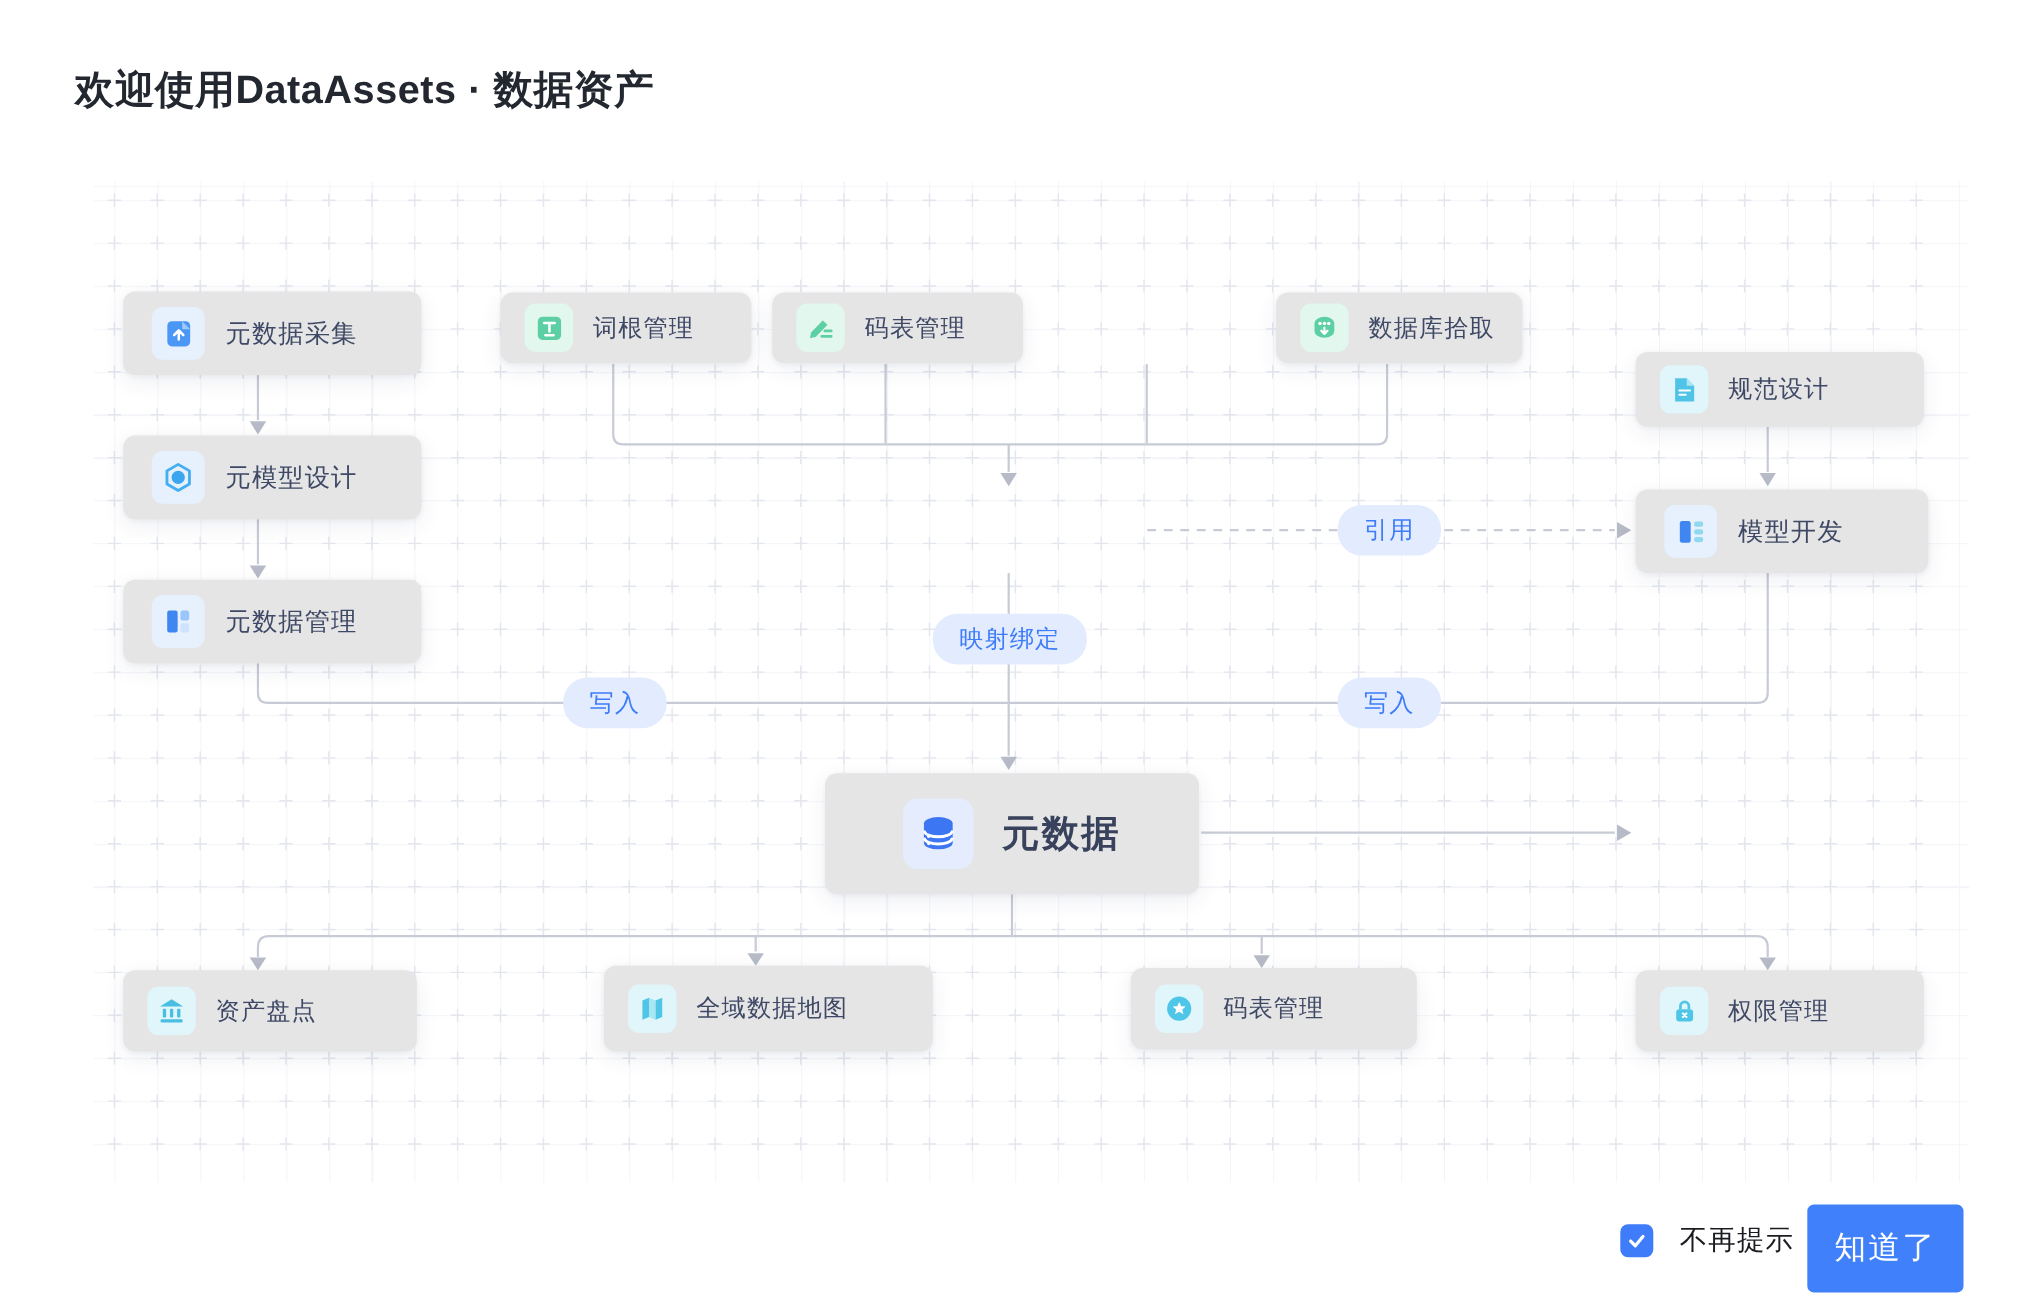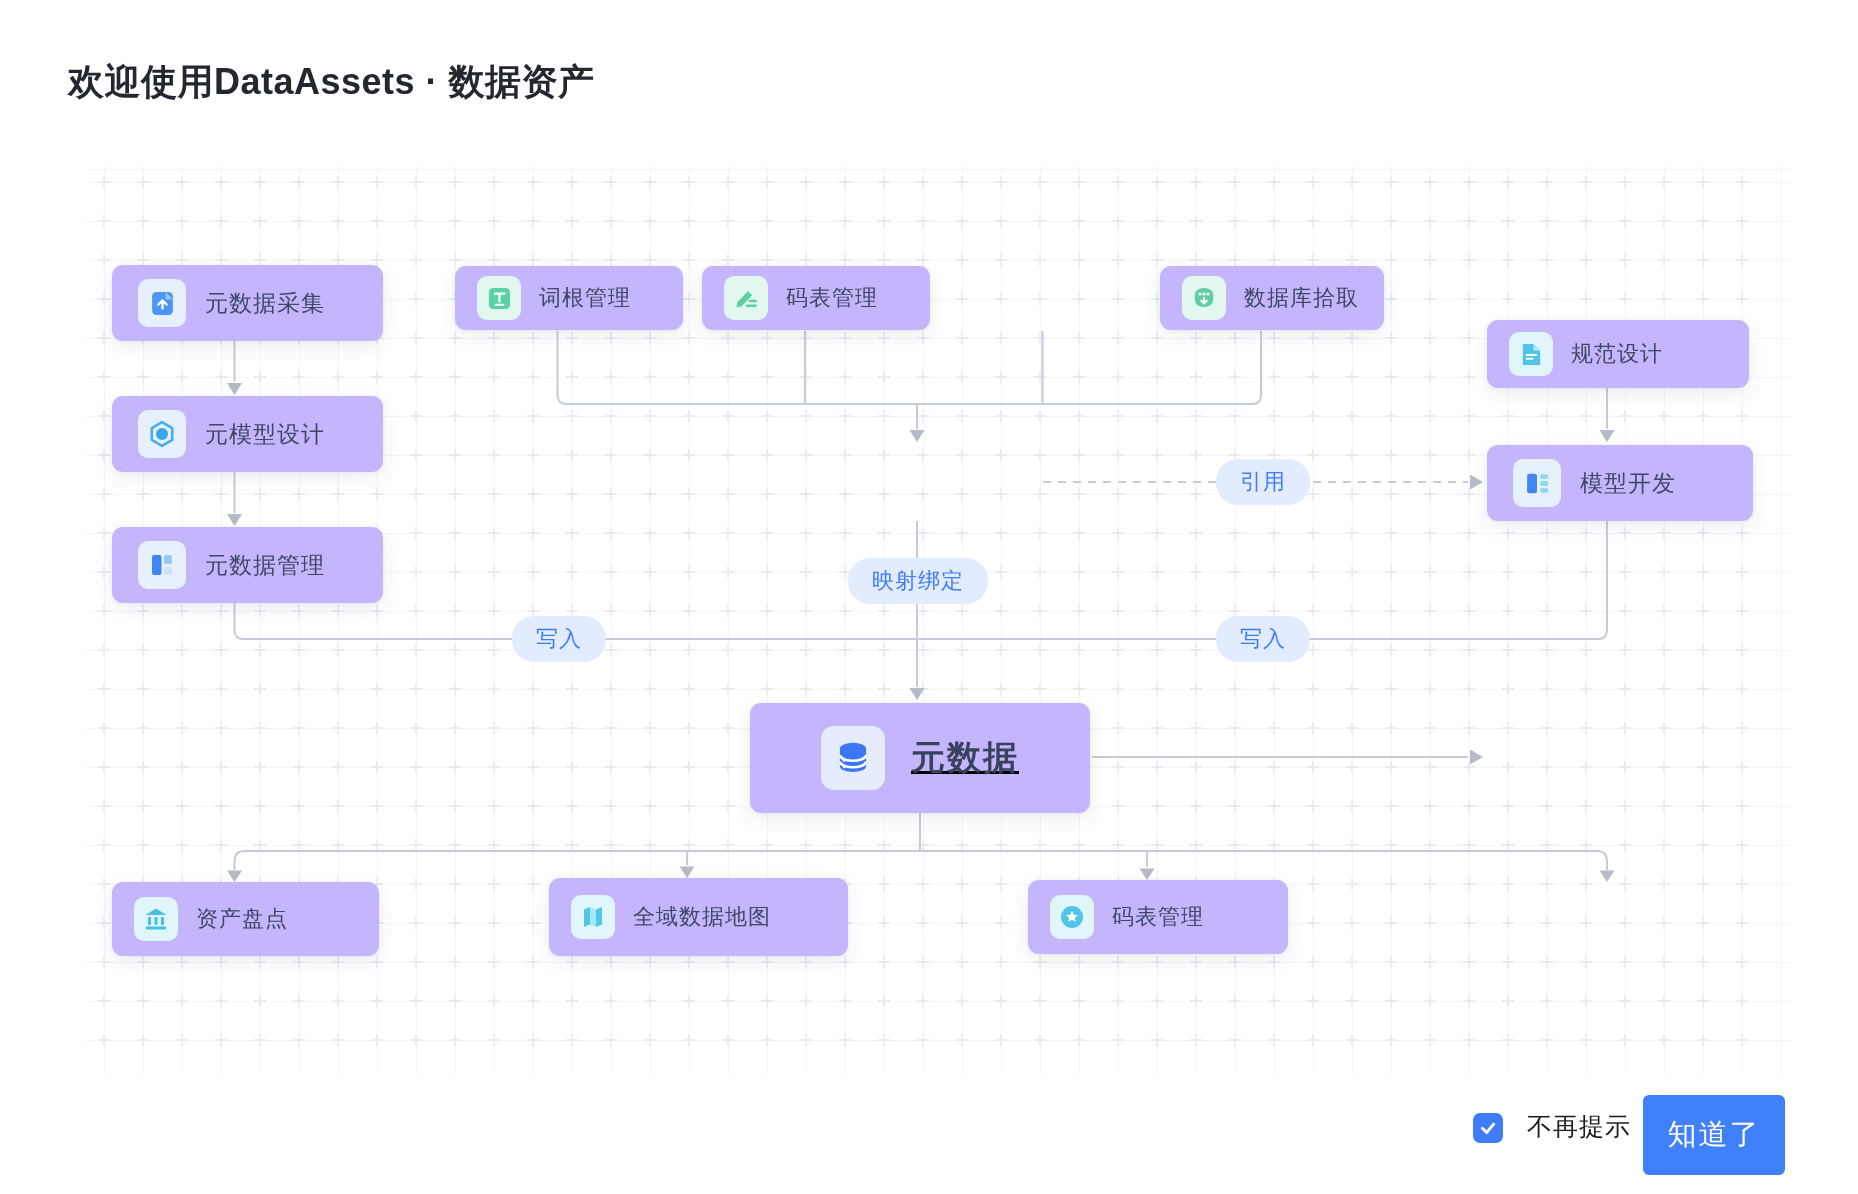--- a/index.html
+++ b/index.html
@@ -9,27 +9,27 @@
   .page-title{position:absolute;left:68px;top:58px;margin:0;font-size:36px;font-weight:700;color:#23272f;letter-spacing:.5px;}
 
   .pattern{position:absolute;left:85px;top:165px;width:1705px;height:910px;
     background-image:
       repeating-linear-gradient(to right,#f4f5f9 0 1px,transparent 1px 39px),
       repeating-linear-gradient(to bottom,#f4f5f9 0 1px,transparent 1px 39px);
     background-position:19px 17px;}
 
   svg.wires{position:absolute;left:0;top:0;pointer-events:none;}
 
-  .node{position:absolute;background:#c4b5fd;border-radius:11px;display:flex;align-items:center;
+  .node{position:absolute;background:#e5e5e5;border-radius:11px;display:flex;align-items:center;
     box-shadow:0 6px 20px rgba(40,52,98,.08),0 1px 4px rgba(40,52,98,.05);}
   .node .label{color:#3f4966;font-weight:500;font-size:22px;letter-spacing:1px;white-space:nowrap;}
   .node.row-a{padding-left:26px;gap:19px;}
   .node.row-a .label{font-size:23px;}
   .node.row-b{padding-left:22px;gap:18px;}
-  .node.big{justify-content:center;gap:26px;text-decoration:underline;}
+  .node.big{justify-content:center;gap:26px;}
   .node.big .label{font-size:34px;font-weight:700;color:#39425c;letter-spacing:2px;}
 
   .tile{border-radius:10px;display:flex;align-items:center;justify-content:center;flex-shrink:0;}
   .tile.sz48{width:48px;height:48px;}
   .tile.sz44{width:44px;height:44px;}
   .tile.sz64{width:64px;height:64px;border-radius:13px;}
   .t-blue{background:#e7f1fe;}
   .t-green{background:#e2f7ee;}
   .t-cyan{background:#e1f6fb;}
   .t-bigblue{background:#e4ecfd;}
@@ -220,20 +220,30 @@
   <div class="node row-b" style="left:1028px;top:880px;width:238px;height:74px;">
     <span class="tile sz44 t-cyan">
       <svg width="26" height="26" viewBox="0 0 26 26">
           <circle cx="13" cy="13" r="11" fill="#4fc6e8"></circle>
           <polygon points="13,6.8 14.8,10.7 19,11 15.8,13.8 16.8,18 13,15.7 9.2,18 10.2,13.8 7,11 11.2,10.7" fill="#fff"></polygon>
         </svg>
     </span>
     <span class="label">码表管理</span>
   </div>
 
+  <div class="node row-b" style="left:1487px;top:882px;width:240px;height:74px;">
+    <span class="tile sz44 t-cyan">
+      <svg width="25" height="25" viewBox="0 0 26 26">
+          <path d="M9 11 V8 a4 4 0 0 1 8 0 V11" stroke="#4fc6e8" stroke-width="2.6" fill="none"></path>
+          <rect x="5" y="11" width="16" height="11.5" rx="3" fill="#4fc6e8"></rect>
+          <path d="M11.3 14.8 l3.4 3.4 M14.7 14.8 l-3.4 3.4" stroke="#fff" stroke-width="1.9" stroke-linecap="round"></path>
+        </svg>
+    </span>
+    <span class="label">权限管理</span>
+  </div>
 
   <span class="pill" style="left:1263px;top:482px;">引用</span>
   <span class="pill" style="left:918px;top:581px;">映射绑定</span>
   <span class="pill" style="left:559px;top:639px;">写入</span>
   <span class="pill" style="left:1263px;top:639px;">写入</span>
 
   <div class="footer-check">
     <span class="checkbox">
       <svg width="18" height="18" viewBox="0 0 16 16">
           <polyline points="3,8.2 6.8,12 13,4.5" stroke="#fff" stroke-width="2.6" fill="none" stroke-linecap="round" stroke-linejoin="round"></polyline>

